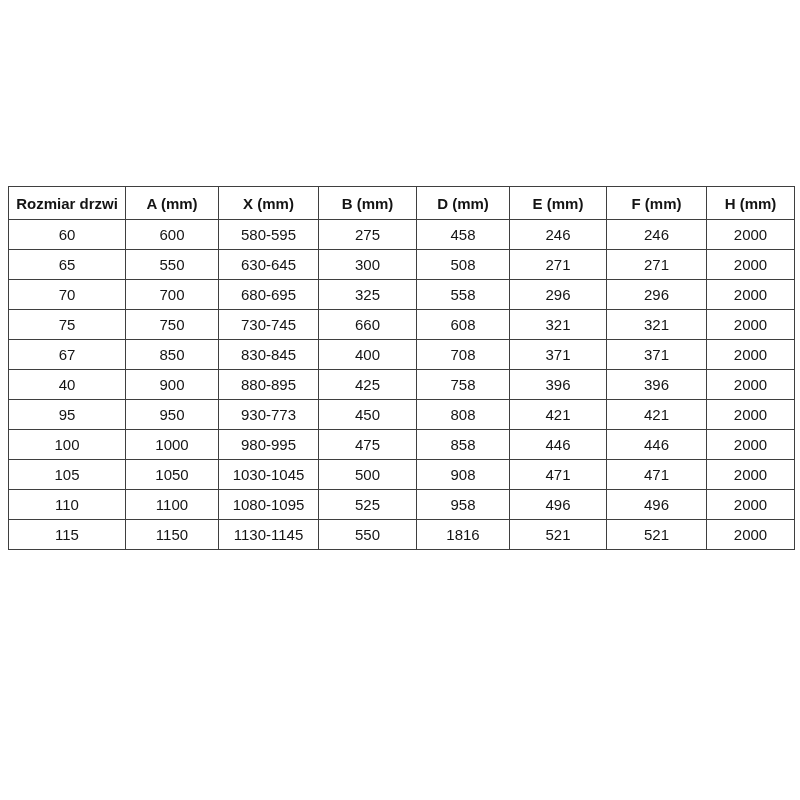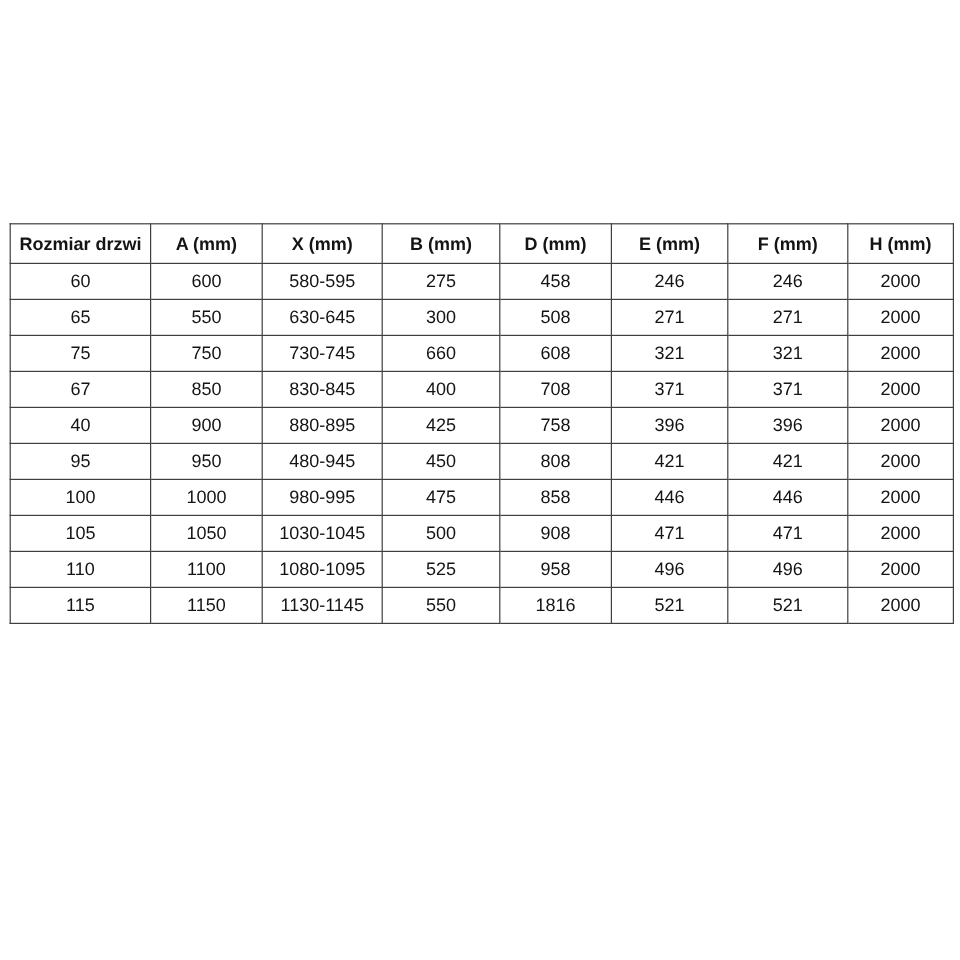--- a/index.html
+++ b/index.html
@@ -99,20 +99,30 @@
             <td>65</td>
             <td>550</td>
             <td>630-645</td>
             <td>300</td>
             <td>508</td>
             <td>271</td>
             <td>271</td>
             <td>2000</td>
           </tr>
           <tr>
+            <td>70</td>
+            <td>700</td>
+            <td>680-695</td>
+            <td>325</td>
+            <td>558</td>
+            <td>296</td>
+            <td>296</td>
+            <td>2000</td>
+          </tr>
+          <tr>
             <td>75</td>
             <td>750</td>
             <td>730-745</td>
             <td>660</td>
             <td>608</td>
             <td>321</td>
             <td>321</td>
             <td>2000</td>
           </tr>
           <tr>
@@ -131,21 +141,21 @@
             <td>880-895</td>
             <td>425</td>
             <td>758</td>
             <td>396</td>
             <td>396</td>
             <td>2000</td>
           </tr>
           <tr>
             <td>95</td>
             <td>950</td>
-            <td>480-945</td>
+            <td>930-773</td>
             <td>450</td>
             <td>808</td>
             <td>421</td>
             <td>421</td>
             <td>2000</td>
           </tr>
           <tr>
             <td>100</td>
             <td>1000</td>
             <td>980-995</td>

